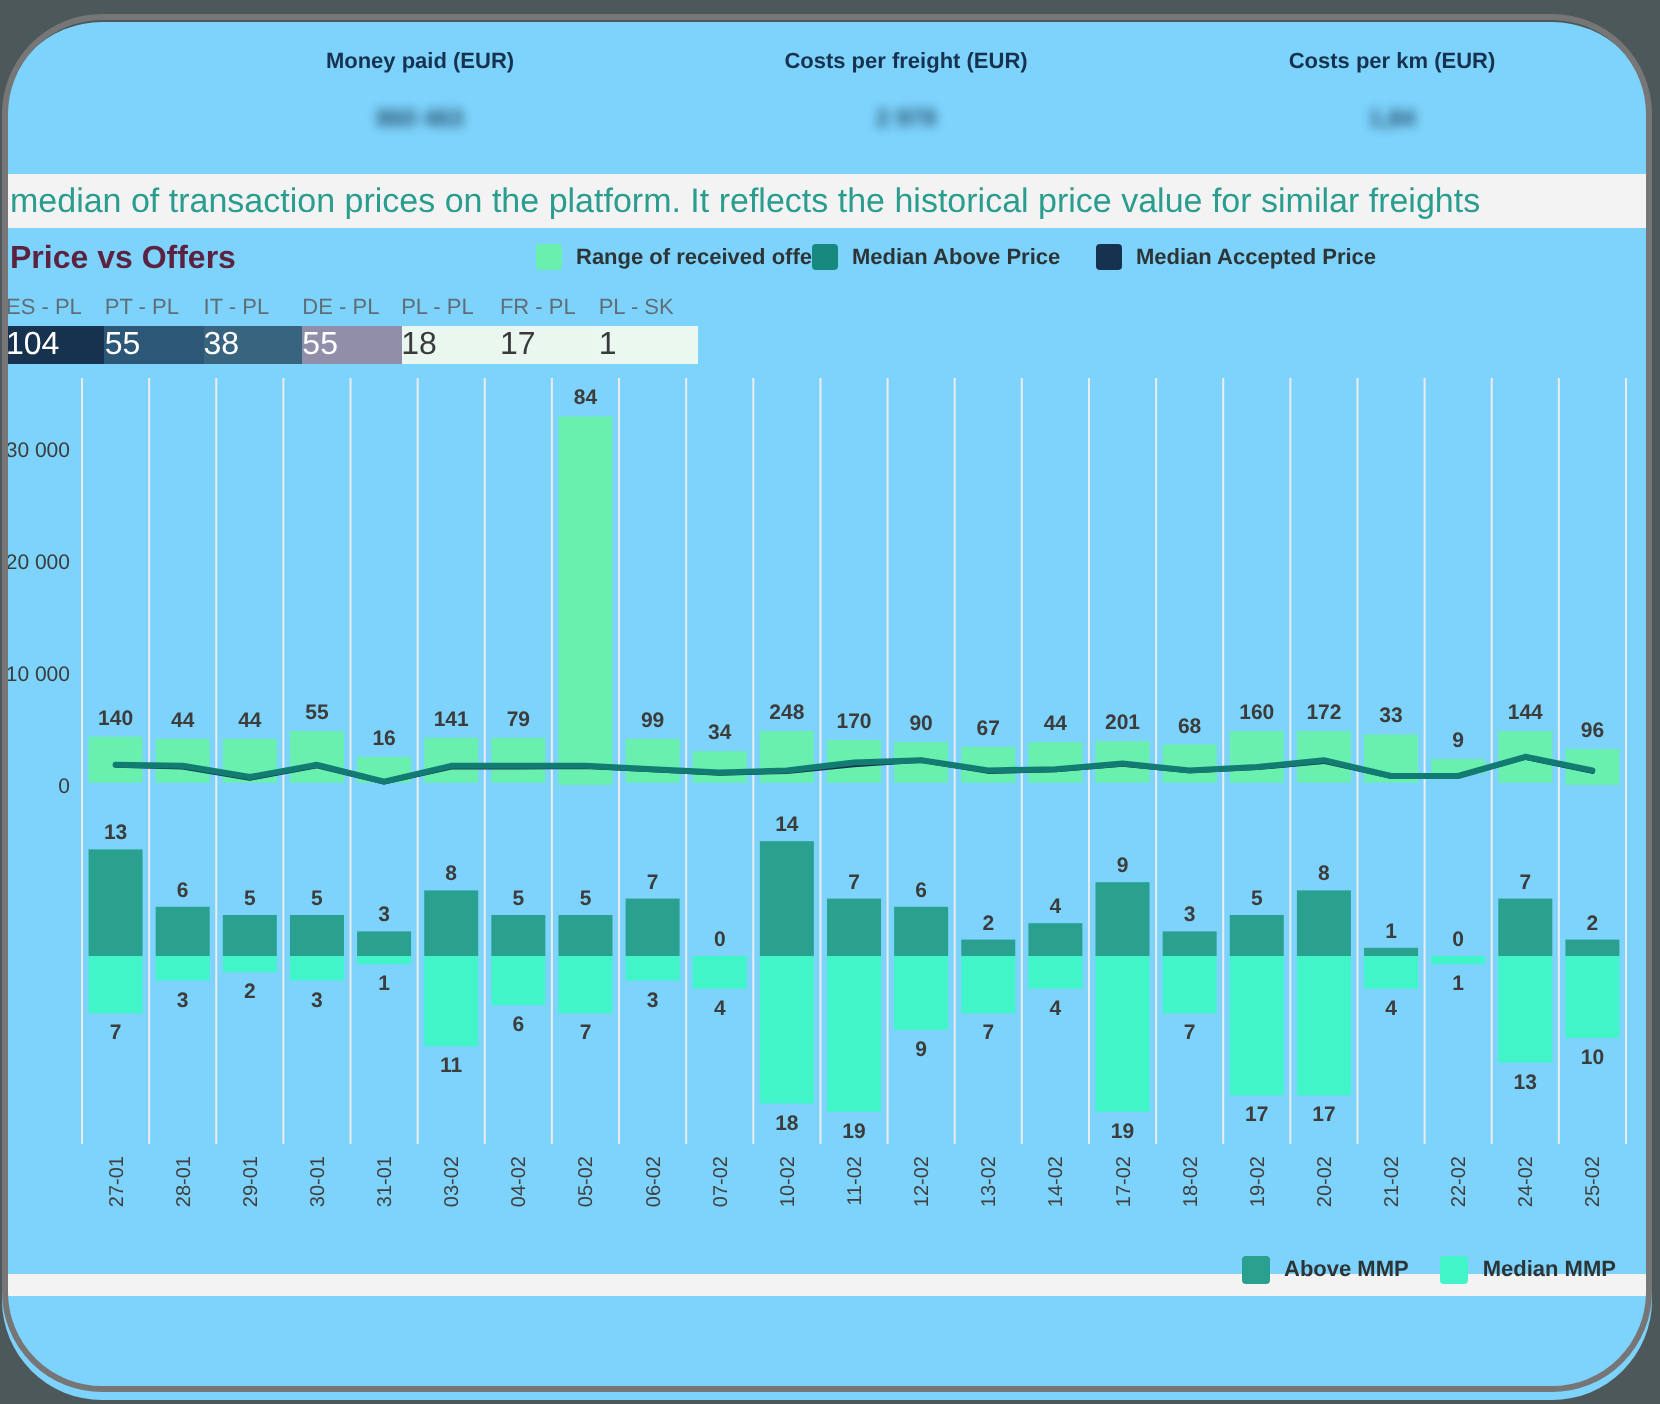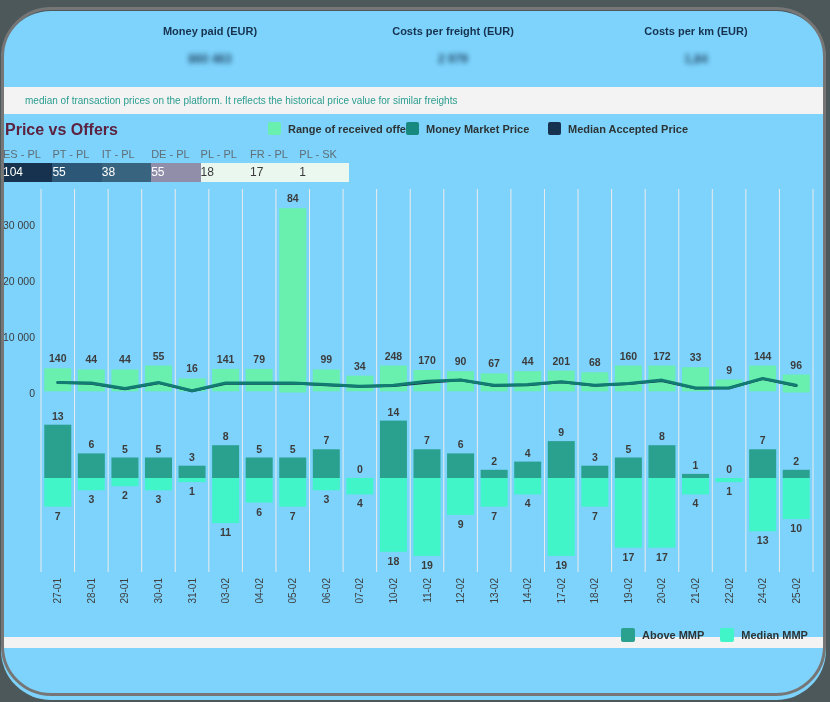--- a/index.html
+++ b/index.html
@@ -16,32 +16,32 @@
     position:absolute;left:1px;top:7px;width:825px;height:689px;
     border-radius:50px;border:3px solid #767676;box-sizing:border-box;
     pointer-events:none;z-index:9;
   }
   .metric{position:absolute;top:14px;width:220px;text-align:center;}
   .metric .m-label{font-size:11px;font-weight:bold;color:#16324f;}
   .metric .m-value{margin-top:15px;font-size:12px;font-weight:bold;color:#16324f;
     filter:blur(2.6px);opacity:.85;}
   .band{position:absolute;left:0;width:100%;background:#f3f3f3;z-index:2;}
   .band.subtitle-band{top:76px;height:27px;}
-  .subtitle{font-size:10px;color:#2a9d8f;line-height:27px;padding-left:4px;
-    white-space:nowrap;margin-left:20px;}
+  .subtitle{font-size:17px;color:#2a9d8f;line-height:27px;padding-left:4px;
+    white-space:nowrap;}
   .section-title{position:absolute;left:4px;top:110px;font-size:16px;
     font-weight:bold;color:#5c2340;}
   .legend-item{position:absolute;top:111px;display:flex;align-items:center;}
   .legend-item .swatch{width:13px;height:13px;border-radius:2px;margin-right:7px;flex:none;}
   .legend-item .l-label{font-size:11px;font-weight:bold;color:#2d3436;white-space:nowrap;}
   .tabs{position:absolute;left:2px;top:136px;display:grid;
     grid-template-columns:repeat(7,49.4px);z-index:1;}
   .tab{text-align:left;cursor:pointer;}
   .tab .t-label{font-size:11px;color:#5f6e76;height:16px;line-height:14px;}
-  .tab .t-value{height:19px;line-height:19px;font-size:12px;}
+  .tab .t-value{height:19px;line-height:19px;font-size:16px;}
   .chart-wrap{position:absolute;left:0;top:173px;width:830px;height:462px;z-index:0;}
   .legend-bottom{position:absolute;left:620px;top:605px;display:flex;align-items:center;z-index:3;}
   .legend-bottom .lb-item{display:flex;align-items:center;margin-right:16px;margin-top:12px;}
   .legend-bottom .swatch{width:14px;height:14px;border-radius:2px;margin-right:7px;flex:none;}
   .legend-bottom .l-label{font-size:11px;font-weight:bold;color:#2d3436;white-space:nowrap;}
   .band.footer-band{top:626px;height:11px;}
   svg text{font-family:"Liberation Sans", sans-serif;}
 </style>
 </head>
 <body>
@@ -66,21 +66,21 @@
   </div>
 
   <div class="section-title">Price vs Offers</div>
 
   <div class="legend-item" style="left:267px">
     <span class="swatch" style="background-color: rgb(105, 240, 174);"></span>
     <span class="l-label">Range of received offers</span>
   </div>
   <div class="legend-item" style="left:405px">
     <span class="swatch" style="background-color: rgb(23, 137, 127);"></span>
-    <span class="l-label">Money Market Price</span>
+    <span class="l-label">Median Above Price</span>
   </div>
   <div class="legend-item" style="left:547px">
     <span class="swatch" style="background-color: rgb(22, 50, 79);"></span>
     <span class="l-label">Median Accepted Price</span>
   </div>
 
   <div class="tabs">
     <div class="tab">
       <div class="t-label">ES - PL</div>
       <div class="t-value" style="background-color: rgb(22, 50, 79); color: rgb(255, 255, 255);">104</div>

